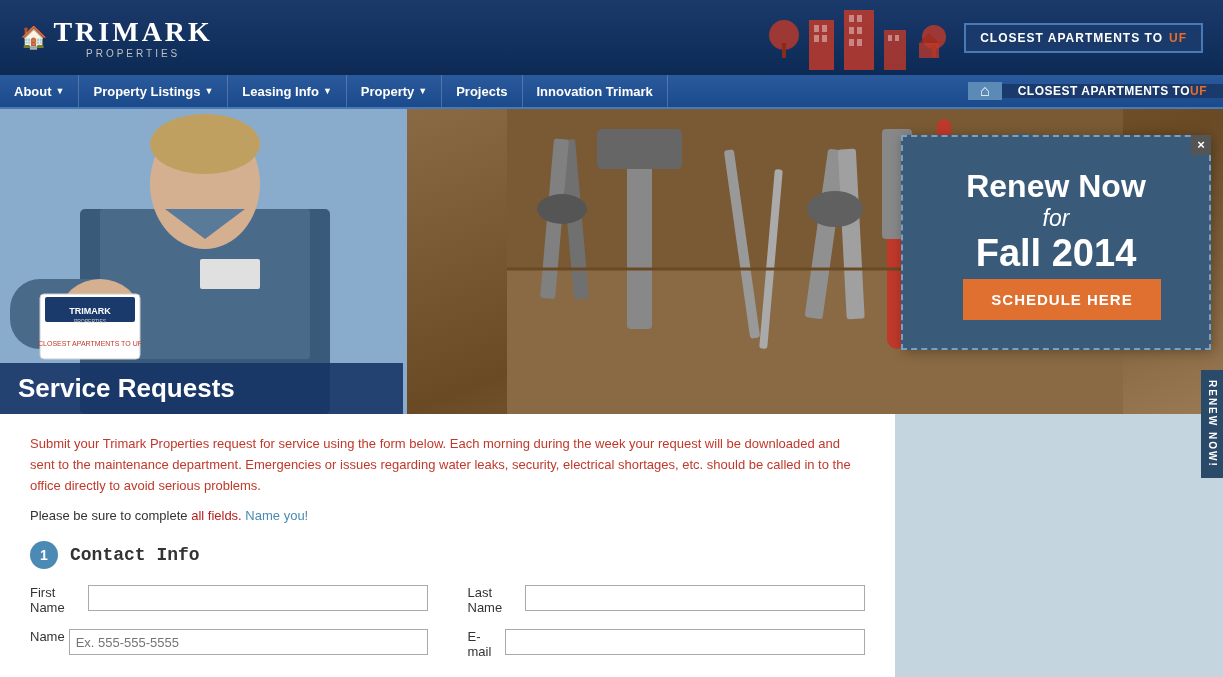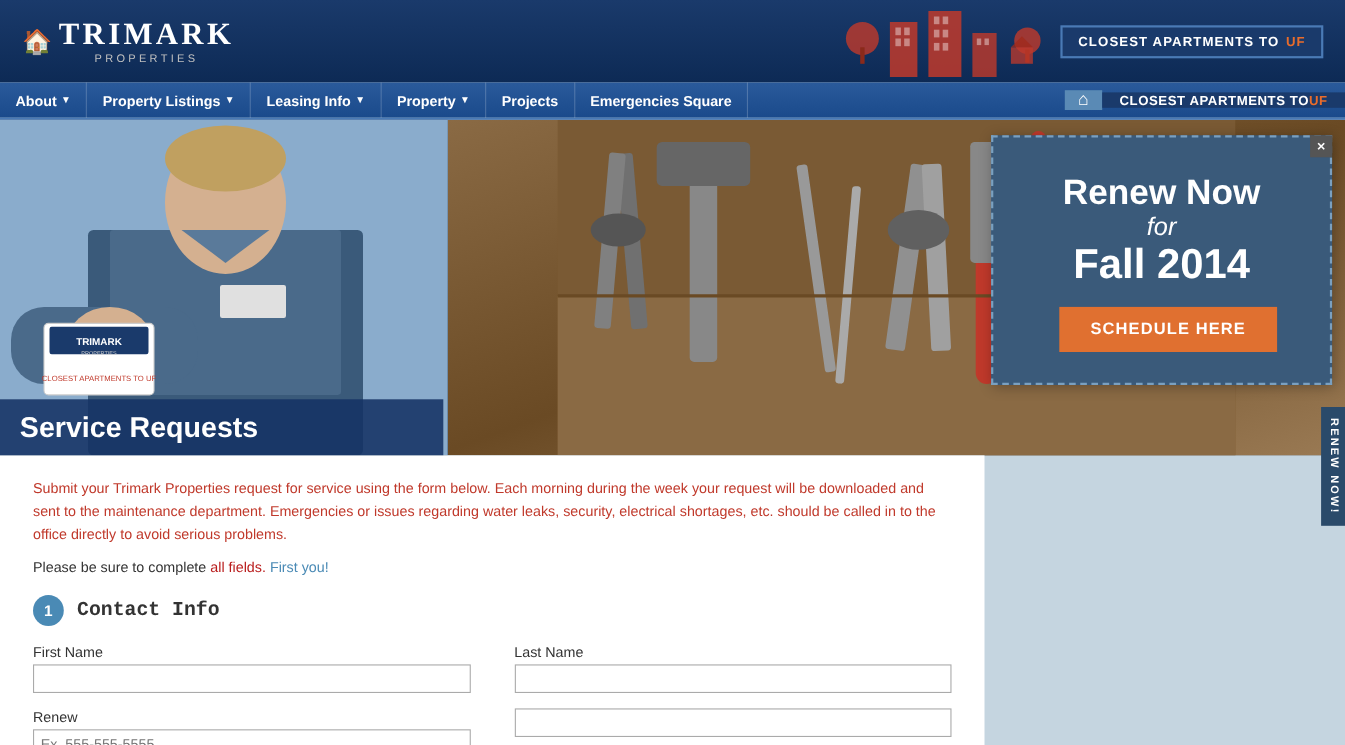--- a/index.html
+++ b/index.html
@@ -193,21 +193,20 @@
     }
 
     .form-row {
       display: flex;
       gap: 40px;
       margin-bottom: 14px;
     }
     .form-field {
       flex: 1;
       display: flex;
-      flex-direction: column;
       gap: 4px;
     }
     .form-label {
       font-size: 13px;
       color: #333;
     }
     .form-input {
       border: 1px solid #aaa;
       height: 26px;
       padding: 3px 6px;
@@ -241,21 +240,21 @@
     .renew-for {
       color: white;
       font-size: 23px;
       font-style: italic;
       font-weight: normal;
     }
     .renew-year {
       color: white;
       font-size: 38px;
       font-weight: bold;
-      margin-bottom: 16px;
+      margin-bottom: 4px;
     }
     .schedule-btn {
       background: #e07030;
       color: white;
       font-size: 15px;
       font-weight: bold;
       padding: 12px 28px;
       border: none;
       cursor: pointer;
       letter-spacing: 1px;
@@ -401,21 +400,21 @@
       <span class="nav-arrow">▼</span>
     </a>
     <a class="nav-item">
       <span>Property</span>
       <span class="nav-arrow">▼</span>
     </a>
     <a class="nav-item">
       <span>Projects</span>
     </a>
     <a class="nav-item">
-      <span>Emergencies Square</span>
+      <span>Innovation Trimark</span>
     </a>
     <div class="nav-right">
       <div class="nav-home">
         <span style="color:white;font-size:16px;">⌂</span>
       </div>
       <div class="nav-closest">
         <span>CLOSEST APARTMENTS TO </span>
         <span class="uf-orange">UF</span>
       </div>
     </div>
@@ -500,45 +499,46 @@
 
   <div class="content-area">
     <div class="main-content">
 
       <p class="content-description">
         <span>Submit your Trimark Properties request for service using the form below. Each morning during the week your request will be downloaded and sent to the maintenance department. Emergencies or issues regarding water leaks, security, electrical shortages, etc. should be called in to the office directly to avoid serious problems.</span>
       </p>
       <p class="please-complete">
         <span>Please be sure to complete </span>
         <span class="all-fields">all fields.</span>
-        <span class="thank-you"> First you!</span>
+        <span class="thank-you"> Name you!</span>
       </p>
 
       <div class="form-section-header">
         <div class="section-number">1</div>
         <div class="section-title">Contact Info</div>
       </div>
 
       <div class="form-row">
         <div class="form-field">
           <label class="form-label">First Name</label>
           <input type="text" class="form-input" style="">
         </div>
         <div class="form-field">
           <label class="form-label">Last Name</label>
           <input type="text" class="form-input" style="">
         </div>
       </div>
 
       <div class="form-row">
         <div class="form-field">
-          <label class="form-label">Renew</label>
+          <label class="form-label">Name</label>
           <input type="text" class="form-input phone-input" placeholder="Ex. 555-555-5555" style="">
         </div>
         <div class="form-field">
+          <label class="form-label">E-mail</label>
           <input type="email" class="form-input" style="">
         </div>
       </div>
 
     </div>
   </div>
 
   <div class="renew-panel-wrapper">
     <div class="renew-panel">
       <div class="close-btn">×</div>

